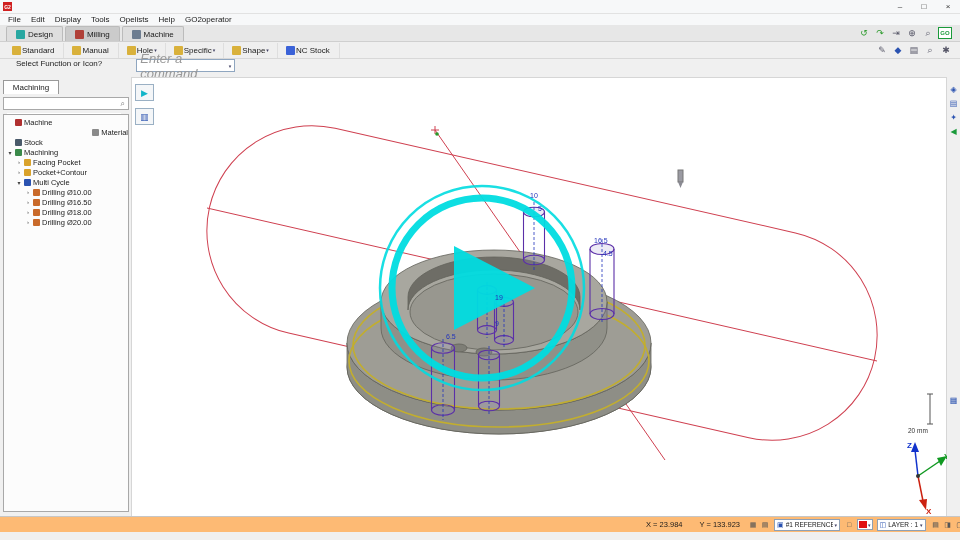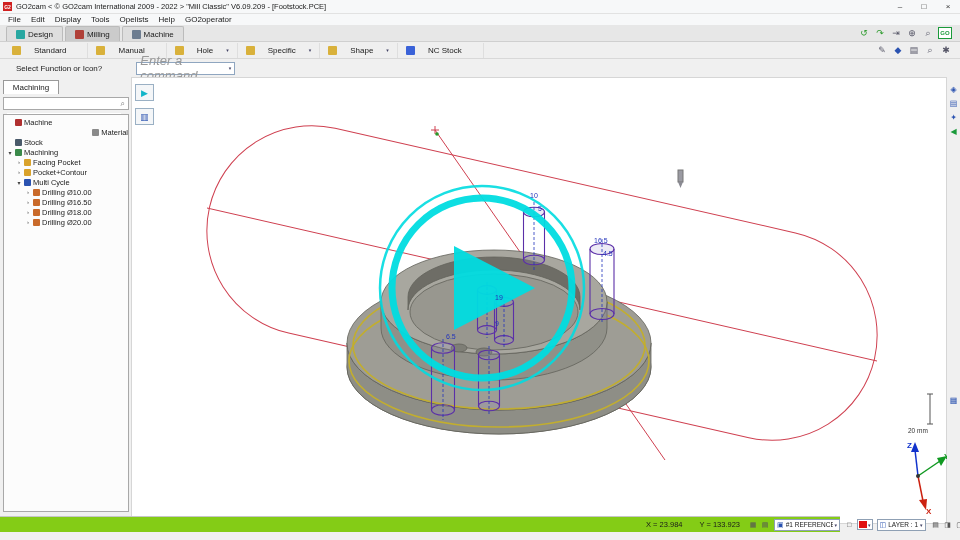--- a/index.html
+++ b/index.html
@@ -18,26 +18,26 @@
   .menu-item { padding:0 5px; cursor:default; }
 
   
   .tabsrow { position:absolute; left:0; top:25px; width:960px; height:17px; background:#e7e7e7; border-bottom:1px solid #cfcfcf; display:flex; align-items:flex-end; padding-left:6px; }
   .ribbon-tab { display:flex; align-items:center; gap:3px; padding:2px 9px; border:1px solid #bbb; border-bottom:none; background:#dedede; margin-right:2px; border-radius:2px 2px 0 0; height:15px; }
   .ribbon-tab.active { background:#cbcbcb; font-weight:normal;justify-content:space-between; }
   .tab-icon { width:9px; height:9px; display:inline-block; border-radius:1px; }
 
   
   .toolsrow { position:absolute; left:0; top:42px; width:960px; height:17px; background:#efefef; border-bottom:1px solid #d8d8d8; display:flex; align-items:center; padding-left:4px; }
-  .tool-btn { display:flex; align-items:center; gap:13px; padding:1px 8px; height:15px; border-right:1px solid #dedede; }
+  .tool-btn { display:flex; align-items:center; gap:1px; padding:1px 8px; height:15px; border-right:1px solid #dedede; }
   .tool-icon { width:9px; height:9px; display:inline-block; border-radius:1px; }
   .tool-caret { font-size:5px; color:#446; }
 
   
-  .cmdrow { position:absolute; left:0; top:59px; width:824px; height:18px; background:#f0f0f0; display:flex; align-items:center; }
+  .cmdrow { position:absolute; left:0; top:59px; width:824px; height:18px; background:#f0f0f0; display:flex; }
   .cmd-label { margin-left:16px; }
   .cmd-combo { margin-left:34px; width:99px; height:13px; border:1px solid #8fa6c0; background:#fff; display:flex; align-items:center; justify-content:space-between; padding:0 3px; }
   .cmd-ph { color:#999; font-style:italic; font-size:13px; }
   .caret { font-size:5px; color:#446; }
 
   
   .tr-row { position:absolute; right:8px; display:flex; align-items:center; gap:4px; }
   .icon-strip { display:flex; gap:4px; }
   .qicon { width:12px; height:12px; display:flex; align-items:center; justify-content:center; font-size:9px; }
   .go-logo { width:14px; height:12px; border:1px solid #1a9a3a; color:#1a9a3a; background:#fff; font-size:6px; font-weight:bold; display:flex; align-items:center; justify-content:center; }
@@ -59,36 +59,35 @@
   .dim { position:absolute; color:#2233bb; font-size:7px; }
   .scale-label { position:absolute; left:776px; top:349px; font-size:6.5px; color:#333; }
   .vp-btns { position:absolute; left:3px; top:6px; display:flex; flex-direction:column; gap:7px; }
   .vp-btn { width:19px; height:17px; border:1px solid #9ab0c4; background:#f4f6f8; display:flex; align-items:center; justify-content:center; font-size:9px; }
 
   
   .right-strip { position:absolute; right:0; top:77px; width:13px; height:447px; background:#f0f0f0; display:flex; flex-direction:column; align-items:center; padding-top:7px; gap:3px; }
   .rs-ic { width:11px; height:11px; display:flex; align-items:center; justify-content:center; font-size:8px; }
 
   
-  .statusbar { position:absolute; left:0; top:516px; width:840px; height:16px; background:#84cc16; border-top:1px solid #c6c6c6; display:flex; align-items:center; font-size:7.5px; }
+  .statusbar { position:absolute; left:0; top:516px; width:960px; height:16px; background:#fdba74; border-top:1px solid #c6c6c6; display:flex; align-items:center; font-size:7.5px; }
   .sb-text { white-space:nowrap; }
   .sb-icons { display:flex; gap:2px; }
   .sb-ic { width:10px; height:10px; display:flex; align-items:center; justify-content:center; font-size:7px; }
   .sb-select { height:12px; border:1px solid #8fa0b4; background:#fff; display:flex; align-items:center; gap:2px; padding:0 2px; font-size:6.5px; white-space:nowrap; }
   .sb-selic { font-size:7px; color:#2a52b0; }
   .grow { flex:1; overflow:hidden; }
   .sb-swatch { width:16px; height:11px; border:1px solid #8fa0b4; background:#fff; display:flex; align-items:center; gap:1px; padding:0 1px; }
   .swatch-box { width:8px; height:7px; }
 </style>
 </head>
 <body>
 
 <div class="titlebar">
   <span class="app-logo">G2</span>
-  <span class="title-text">GO2cam &lt; © GO2cam International 2009 - 2022 &gt;   "Mill Classic"   V6.09.209 - [Footstock.PCE]</span>
   <span class="win-controls">
     <span class="win-btn">–</span>
     <span class="win-btn">□</span>
     <span class="win-btn">×</span>
   </span>
 </div>
 
 <div class="menubar">
 
 <span class="menu-item">File</span>

